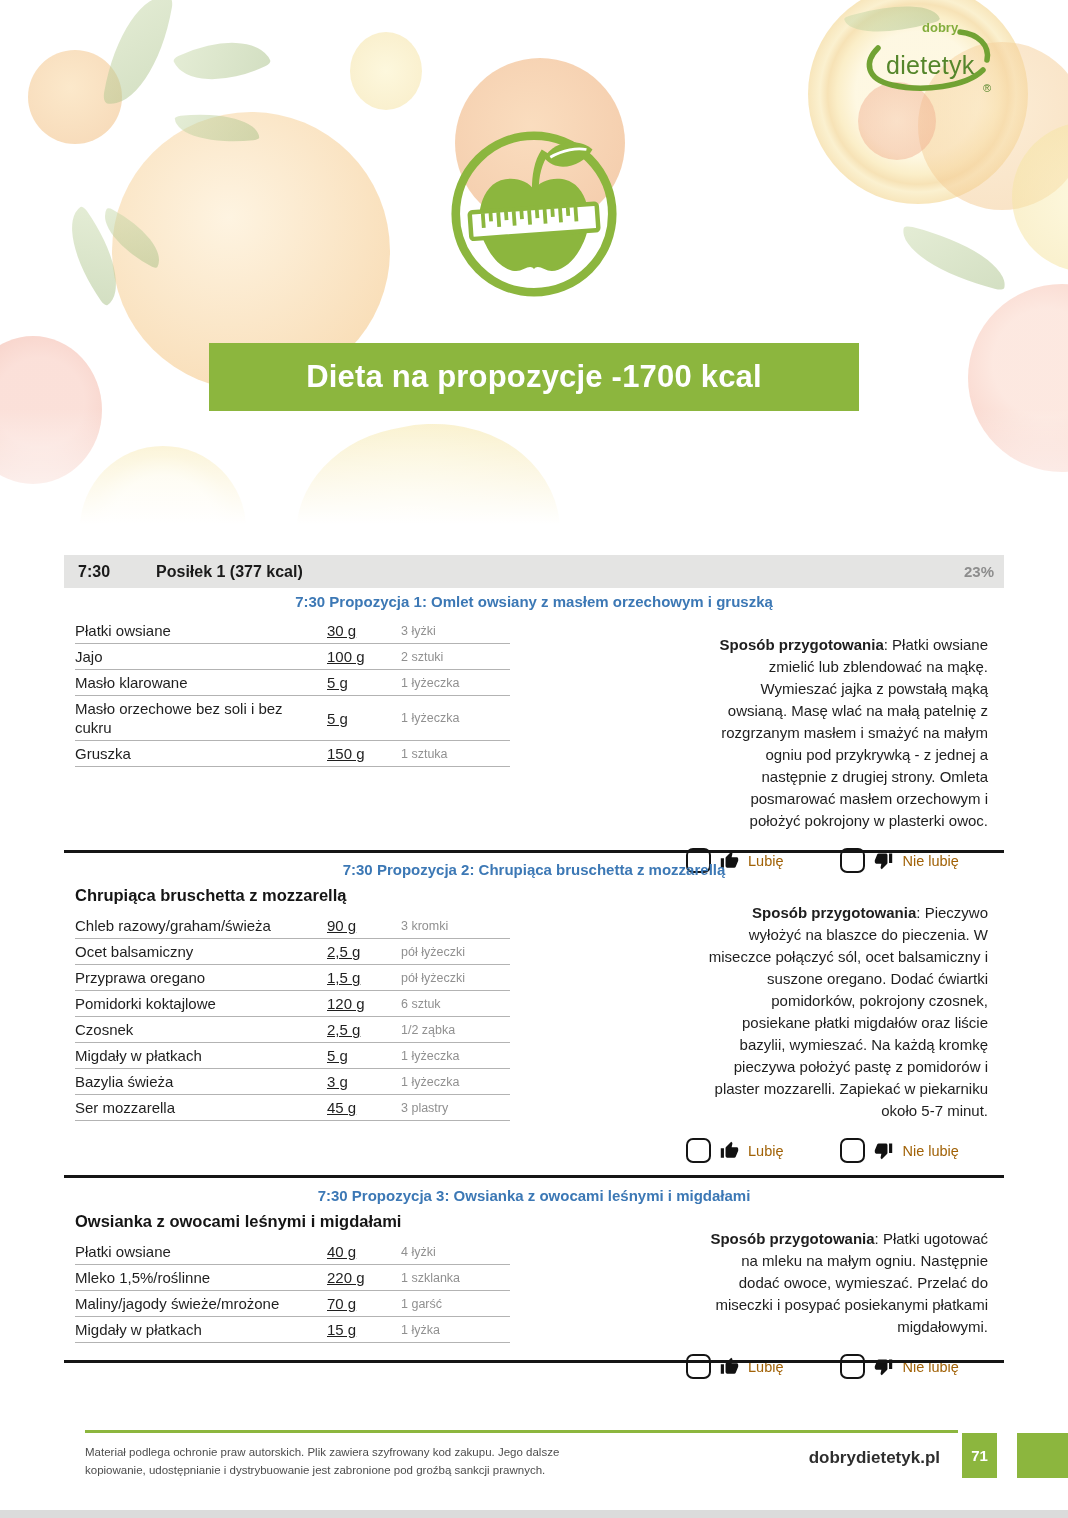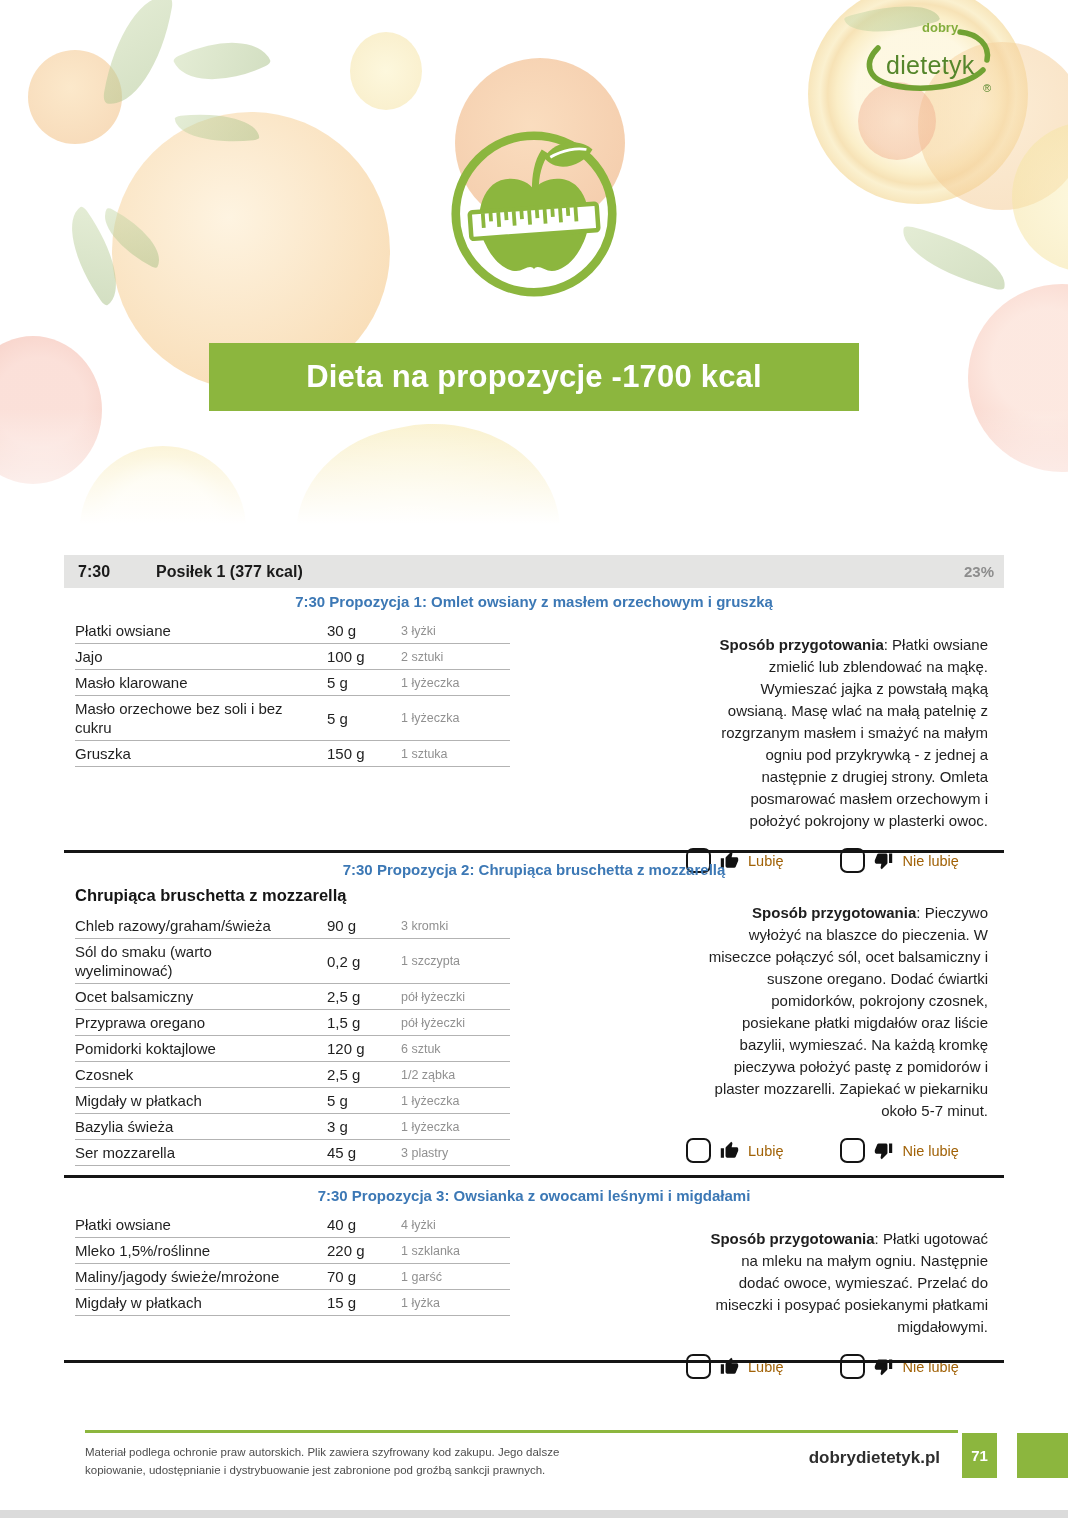--- a/index.html
+++ b/index.html
@@ -56,21 +56,21 @@
 
   .prop{position:absolute;left:0;right:0;}
   .prop-heading{text-align:center;color:#3c78b5;font-weight:bold;font-size:15px;}
   .prop-body{display:flex;margin-top:8px;}
   .col-left{margin-left:11px;width:435px;}
   .col-right{margin-left:auto;width:318px;}
   .dish-title{font-size:16.5px;font-weight:bold;color:#151515;margin-bottom:8px;}
   .ing-table{width:435px;}
   .ing-row{display:flex;align-items:center;border-bottom:1px solid #b3b3b3;padding:3px 0;min-height:19px;justify-content:flex-end;}
   .ing-name{width:252px;padding-right:24px;box-sizing:border-box;font-size:15px;color:#1f1f1f;line-height:1.27;}
-  .ing-amt{width:74px;font-size:15px;color:#1f1f1f;}
+  .ing-amt{width:74px;font-size:15px;color:#1f1f1f;text-decoration:underline;}
   .ing-measure{flex:1;font-size:12.5px;color:#909090;}
   .prep{margin:16px;font-size:15px;line-height:1.47;color:#1e1e1e;text-align:right;}
   .like-row{display:flex;gap:57px;margin-top:14px;align-items:center;}
   .like-group{display:flex;align-items:center;gap:9px;}
   .checkbox{width:25px;height:25px;border:2.5px solid #141414;border-radius:7px;background:#fff;box-sizing:border-box;}
   .thumb{display:flex;align-items:center;}
   .like-label{font-size:14.5px;color:#a16207;}
   .divider{position:absolute;left:0;right:0;height:3px;background:#151515;}
 
   
@@ -222,25 +222,20 @@
       <div class="prop-body">
         <div class="col-left">
           <div class="dish-title">Chrupiąca bruschetta z mozzarellą</div>
           <div class="ing-table">
               <div class="ing-row">
                 <div class="ing-name">Chleb razowy/graham/świeża</div>
                 <div class="ing-amt">90 g</div>
                 <div class="ing-measure">3 kromki</div>
               </div>
               <div class="ing-row">
-                <div class="ing-name">Sól do smaku (warto wyeliminować)</div>
-                <div class="ing-amt">0,2 g</div>
-                <div class="ing-measure">1 szczypta</div>
-              </div>
-              <div class="ing-row">
                 <div class="ing-name">Ocet balsamiczny</div>
                 <div class="ing-amt">2,5 g</div>
                 <div class="ing-measure">pół łyżeczki</div>
               </div>
               <div class="ing-row">
                 <div class="ing-name">Przyprawa oregano</div>
                 <div class="ing-amt">1,5 g</div>
                 <div class="ing-measure">pół łyżeczki</div>
               </div>
               <div class="ing-row">
@@ -295,20 +290,21 @@
         </div>
       </div>
     </div>
 
     <div class="divider" style="top:620px"></div>
 
     <div class="prop" style="top:632px">
       <div class="prop-heading">7:30 Propozycja 3: Owsianka z owocami leśnymi i migdałami</div>
       <div class="prop-body">
         <div class="col-left">
+          <div class="dish-title">Owsianka z owocami leśnymi i migdałami</div>
           <div class="ing-table">
               <div class="ing-row">
                 <div class="ing-name">Płatki owsiane</div>
                 <div class="ing-amt">40 g</div>
                 <div class="ing-measure">4 łyżki</div>
               </div>
               <div class="ing-row">
                 <div class="ing-name">Mleko 1,5%/roślinne</div>
                 <div class="ing-amt">220 g</div>
                 <div class="ing-measure">1 szklanka</div>

